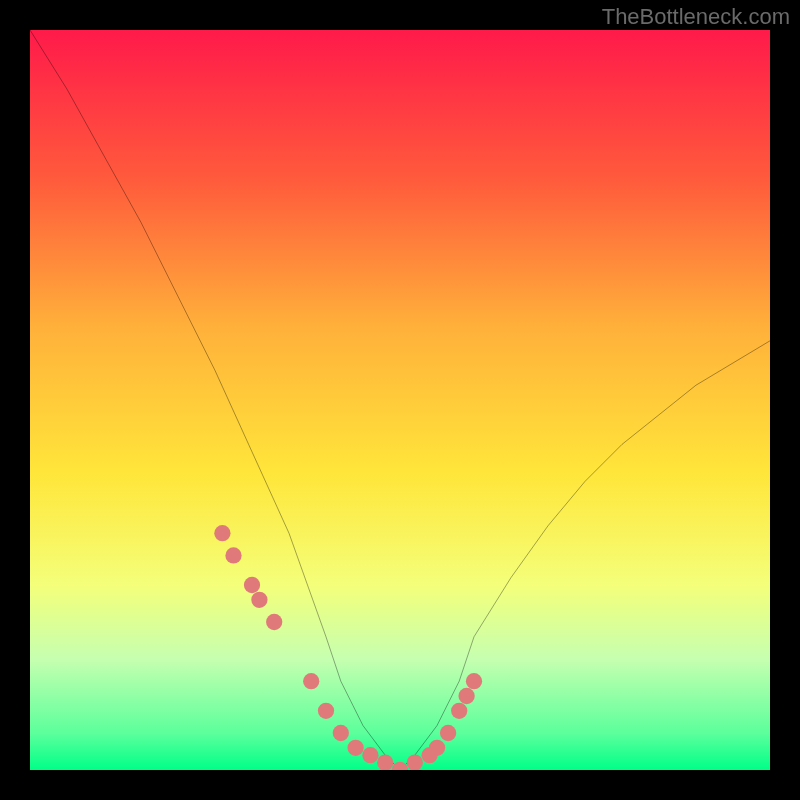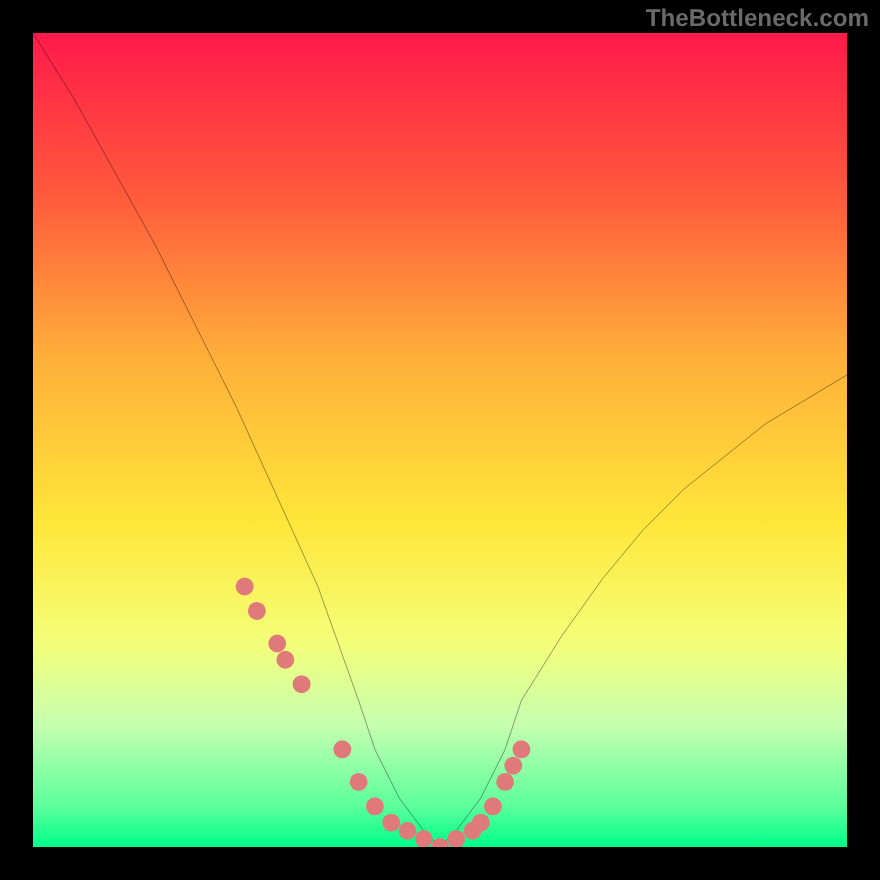--- a/index.html
+++ b/index.html
@@ -10,21 +10,21 @@
     background: #000;
     position: relative;
     font-family: Arial, sans-serif;
   }
   .watermark {
     position: absolute;
     top: 4px;
     right: 10px;
     color: #6a6a6a;
     font-size: 22px;
-    font-weight: bold;
+    font-weight: normal;
     z-index: 10;
   }
   .plot-area {
     position: absolute;
     left: 30px;
     top: 30px;
     width: 740px;
     height: 740px;
     background: linear-gradient(to bottom,
       #ff1a4a 0%,

